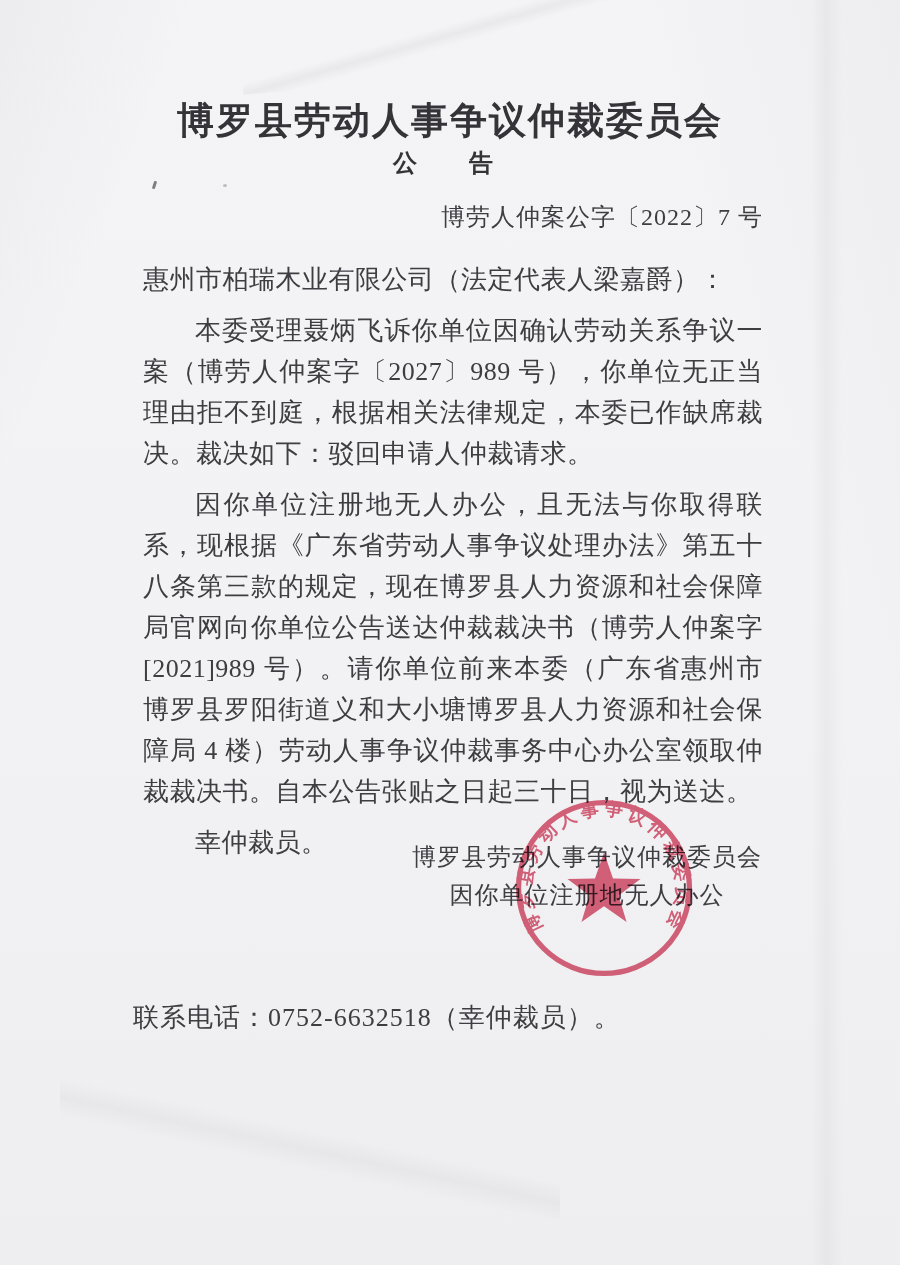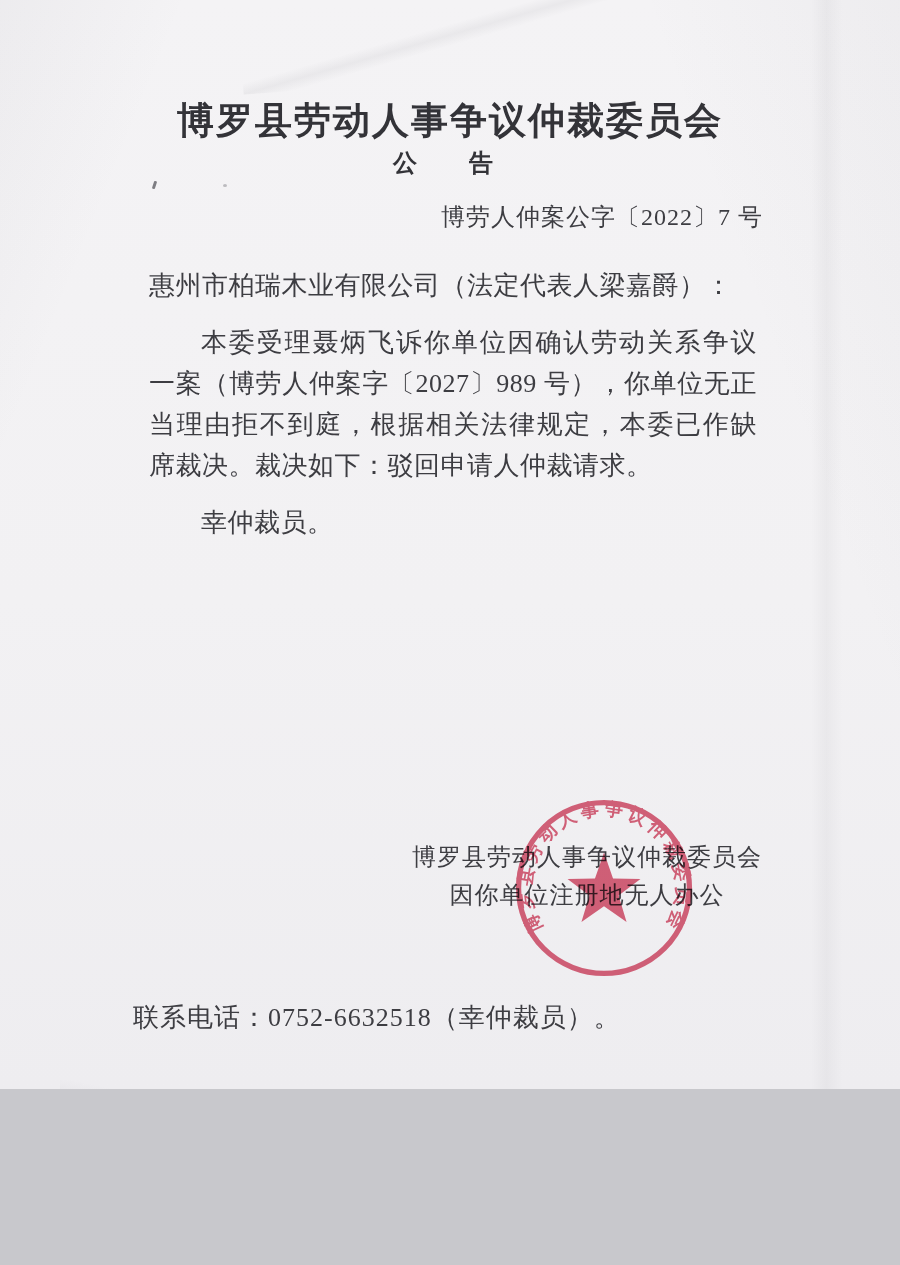--- a/index.html
+++ b/index.html
@@ -2,21 +2,21 @@
 <html><head>
 <meta charset="utf-8">
 <style>
   * { margin: 0; padding: 0; box-sizing: border-box; }
   html, body { background: #c8c8cc; }
   body { font-family: "Liberation Serif", "DejaVu Serif", serif; }
 
   .page {
     position: relative;
     width: 900px;
-    height: 1089px;
+    height: 1265px;
     margin: 0 auto;
     overflow: hidden;
     color: #3d3d42;
     background:
       linear-gradient(112deg, rgba(120,120,130,0.06) 0%, rgba(120,120,130,0) 14%),
       linear-gradient(250deg, rgba(120,120,130,0.05) 0%, rgba(120,120,130,0) 20%),
       linear-gradient(180deg, #f4f3f5 0%, #f2f1f3 55%, #eeedf0 100%);
   }
 
   
@@ -66,21 +66,21 @@
 
   .body-text {
     position: absolute;
     left: 133px; top: 249px;
     width: 640px;
     font-size: 26px;
     line-height: 41px;
     text-align: justify;
     letter-spacing: 0.5px;
   }
-  .body-text p { margin: 16px; text-indent: 2em; }
+  .body-text p { margin: 10px; text-indent: 2em; }
   .body-text .salutation { text-indent: 0; }
 
   .signature-block {
     position: absolute;
     right: 138px; top: 838px;
     text-align: center;
     font-size: 24px;
     line-height: 38px;
     letter-spacing: 1px;
   }
@@ -123,20 +123,21 @@
 
   <div class="doc-title">博罗县劳动人事争议仲裁委员会</div>
 
   <div class="doc-subtitle">公　告</div>
 
   <div class="doc-number">博劳人仲案公字〔2022〕7 号</div>
 
   <div class="body-text">
     <p class="salutation">惠州市柏瑞木业有限公司（法定代表人梁嘉爵）：</p>
     <p>本委受理聂炳飞诉你单位因确认劳动关系争议一案（博劳人仲案字〔2027〕989 号），你单位无正当理由拒不到庭，根据相关法律规定，本委已作缺席裁决。裁决如下：驳回申请人仲裁请求。</p>
+    <p>因你单位注册地无人办公，且无法与你取得联系，现根据《广东省劳动人事争议处理办法》第五十八条第三款的规定，现在博罗县人力资源和社会保障局官网向你单位公告送达仲裁裁决书（博劳人仲案字[2021]989 号）。请你单位前来本委（广东省惠州市博罗县罗阳街道义和大小塘博罗县人力资源和社会保障局 4 楼）劳动人事争议仲裁事务中心办公室领取仲裁裁决书。自本公告张贴之日起三十日，视为送达。</p>
     <p>幸仲裁员。</p>
   </div>
 
   <div class="signature-block">
     <div>博罗县劳动人事争议仲裁委员会</div>
     <div>因你单位注册地无人办公</div>
   </div>
 
   <svg class="seal" viewBox="0 0 200 200" xmlns="http://www.w3.org/2000/svg">
     <circle class="seal-ring" cx="100" cy="100" r="89" stroke="#d8506b"></circle>

